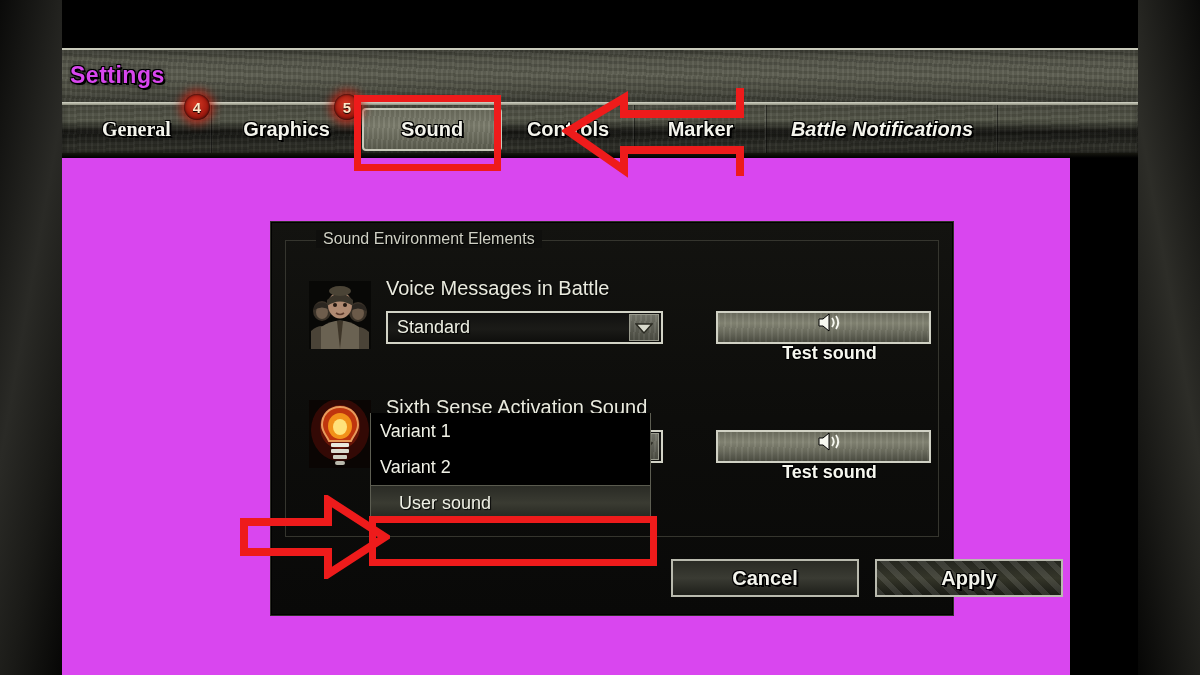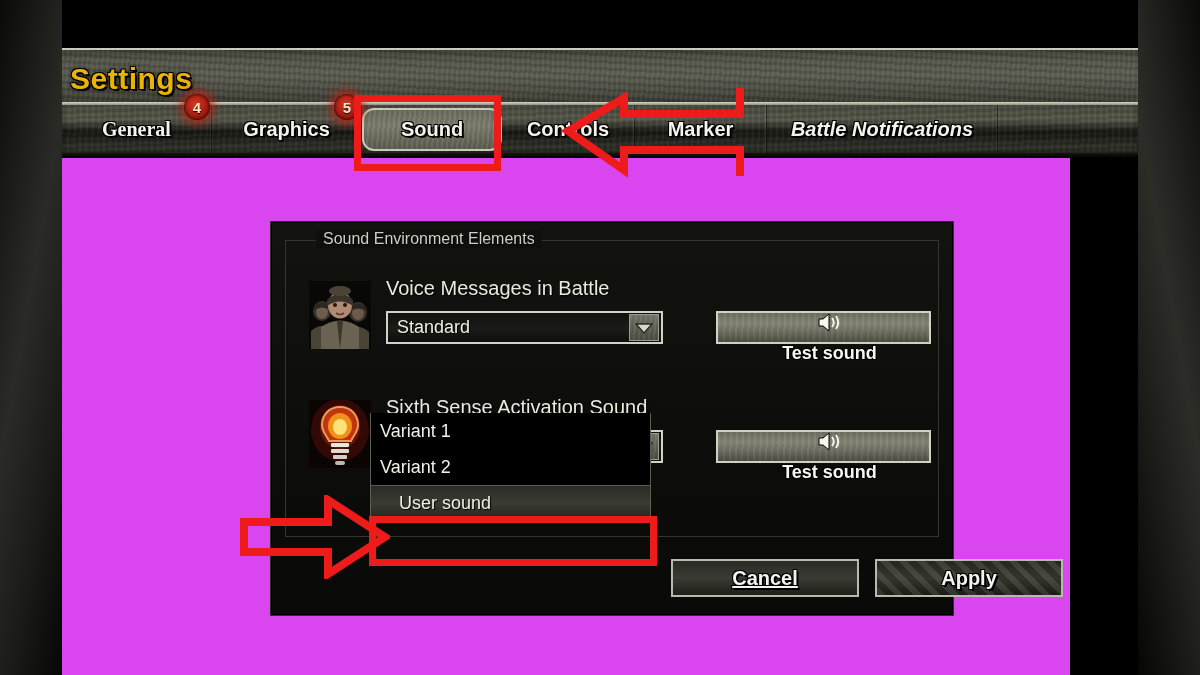--- a/index.html
+++ b/index.html
@@ -34,21 +34,21 @@
       linear-gradient(180deg,#3b3c33 0%,#55564a 18%,#5d5e51 45%,#494a3f 78%,#33342c 100%);
     border-top:2px solid #c9cabb;
     box-shadow:inset 0 -1px 0 rgba(0,0,0,.6);
   }
   #header-bar::after{
     content:""; position:absolute; left:0; right:0; bottom:0; height:3px;
     background:linear-gradient(180deg,#d6d7c9,#8d8e7e);
   }
   #title {
     position:absolute; left:8px; top:62px;
-    font-size:30px; font-weight:bold; color:#eab308;
+    font-size:23px; font-weight:bold; color:#d946ef;
     letter-spacing:.5px;
     text-shadow:2px 2px 0 #000, -1px -1px 0 #000, 1px -1px 0 #000, -1px 1px 0 #000,
                 0 0 6px rgba(0,0,0,.9);
     z-index:6;
   }
 
   
   #tabstrip {
     position:absolute; left:0; top:105px; width:1076px; height:49px;
     background:
@@ -69,21 +69,21 @@
     text-shadow:2px 2px 0 #000,-1px -1px 0 #000,1px -1px 0 #000,-1px 1px 0 #000;
     border-right:1px solid rgba(0,0,0,.45);
     box-shadow:inset -1px 0 0 rgba(255,255,255,.07);
     cursor:pointer; white-space:nowrap;
     padding:0 6px;
   }
   .tab.active {
     background:
       repeating-linear-gradient(95deg, rgba(255,255,255,.06) 0 2px, rgba(0,0,0,.05) 2px 5px),
       linear-gradient(180deg,#6a6b5c 0%,#7b7c6c 40%,#5b5c4e 100%);
-    border:2px solid #c8c9ba; border-radius:12px;
+    border:2px solid #c8c9ba; border-radius:4px;
     margin:3px 0;
   }
   .tab-w1 { width:150px;font-family:Liberation Serif, serif; }
   .tab-w2 { width:150px; }
   .tab-w3 { width:140px; }
   .tab-w4 { width:133px; }
   .tab-w5 { width:140px; }
   .tab-w6 { width:132px; }
   .tab-w7 { width:231px;font-style:italic; }
 
@@ -203,21 +203,20 @@
   .btm-btn {
     position:absolute; bottom:18px; height:38px;
     display:flex; align-items:center; justify-content:center;
     font-size:20px; font-weight:bold; color:#f3f4ec;
     text-shadow:2px 2px 0 #000,-1px -1px 0 #000,1px -1px 0 #000,-1px 1px 0 #000;
     border:2px solid #b9baae; cursor:pointer;
   }
   #cancel-btn {
     left:400px; width:188px;
     background:linear-gradient(180deg,#2a2b25,#3a3b33 50%,#1e1f1a);
-    text-decoration:underline;
   }
   #apply-btn {
     left:604px; width:188px;
     background:
       repeating-linear-gradient(45deg, rgba(255,255,255,.10) 0 6px, rgba(0,0,0,0) 6px 13px),
       linear-gradient(180deg,#262720,#343529 50%,#1b1c16);
   }
 
   
   .red-box {

